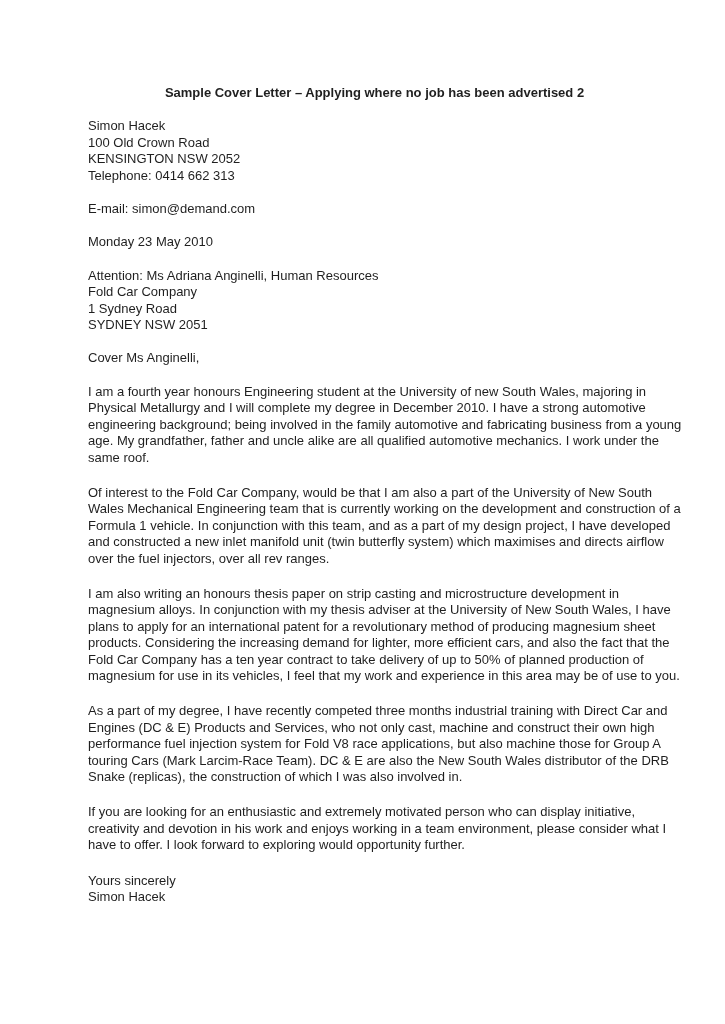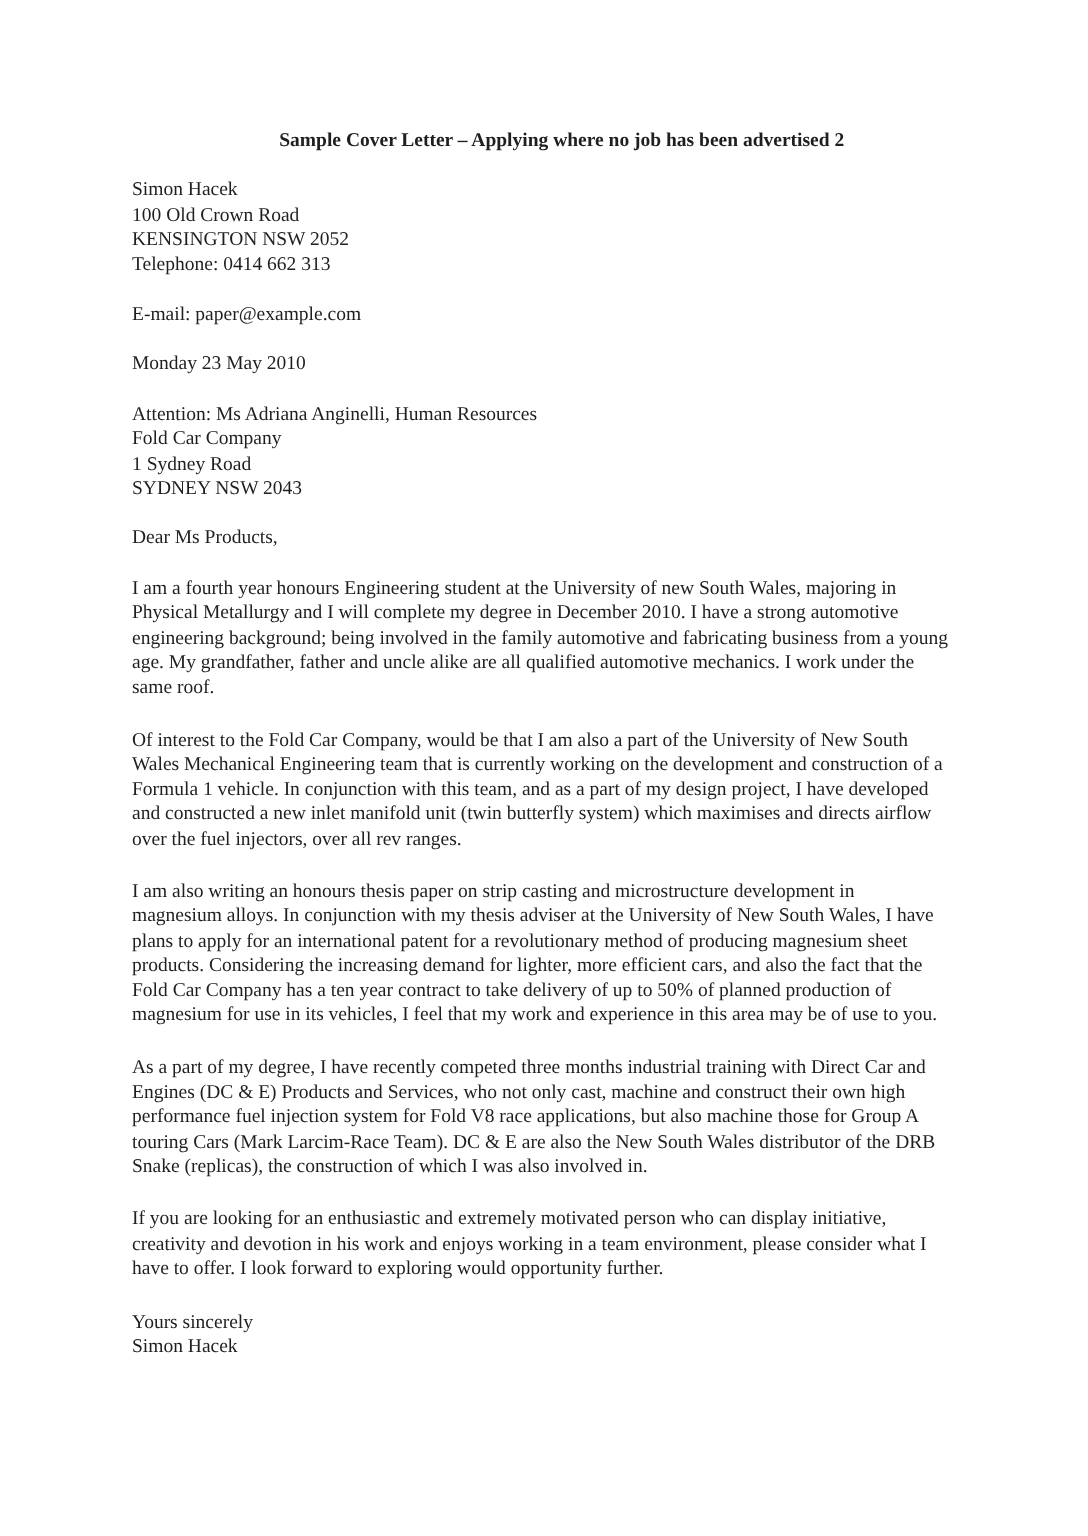--- a/index.html
+++ b/index.html
@@ -8,21 +8,21 @@
     background: #ffffff;
   }
   .page {
     position: relative;
     width: 725px;
     height: 1024px;
     box-sizing: border-box;
     padding: 85px 18px 0 88px;
     background: #ffffff;
     color: #1f1f1f;
-    font-family: Liberation Serif, serif;
+    font-family: Liberation Sans, sans-serif;
     font-size: 13px;
     line-height: 16.4px;
     overflow: hidden;
   }
   [data-bind] {
     white-space: pre-line;   
   }
   .title {
     font-weight: bold;
     text-align: center;
@@ -43,30 +43,30 @@
 <body>
 
 <div class="page">
   <div class="title" data-bind="title">Sample Cover Letter – Applying where no job has been advertised 2</div>
 
   <div class="block" data-bind="sender.address_lines">Simon Hacek
 100 Old Crown Road
 KENSINGTON NSW 2052
 Telephone: 0414 662 313</div>
 
-  <div class="block" data-bind="sender.email_line">E-mail: paper@example.com</div>
+  <div class="block" data-bind="sender.email_line">E-mail: simon@demand.com</div>
 
   <div class="block" data-bind="date_line">Monday 23 May 2010</div>
 
   <div class="block" data-bind="recipient.attention_lines">Attention: Ms Adriana Anginelli, Human Resources
 Fold Car Company
 1 Sydney Road
-SYDNEY NSW 2043</div>
+SYDNEY NSW 2051</div>
 
-  <div class="block" data-bind="salutation">Dear Ms Products,</div>
+  <div class="block" data-bind="salutation">Cover Ms Anginelli,</div>
 
   <div class="para" data-bind="body_paragraphs.0">I am a fourth year honours Engineering student at the University of new South Wales, majoring in
 Physical Metallurgy and I will complete my degree in December 2010. I have a strong automotive
 engineering background; being involved in the family automotive and fabricating business from a young
 age. My grandfather, father and uncle alike are all qualified automotive mechanics. I work under the
 same roof.</div>
 
   <div class="para" data-bind="body_paragraphs.1">Of interest to the Fold Car Company, would be that I am also a part of the University of New South
 Wales Mechanical Engineering team that is currently working on the development and construction of a
 Formula 1 vehicle. In conjunction with this team, and as a part of my design project, I have developed

